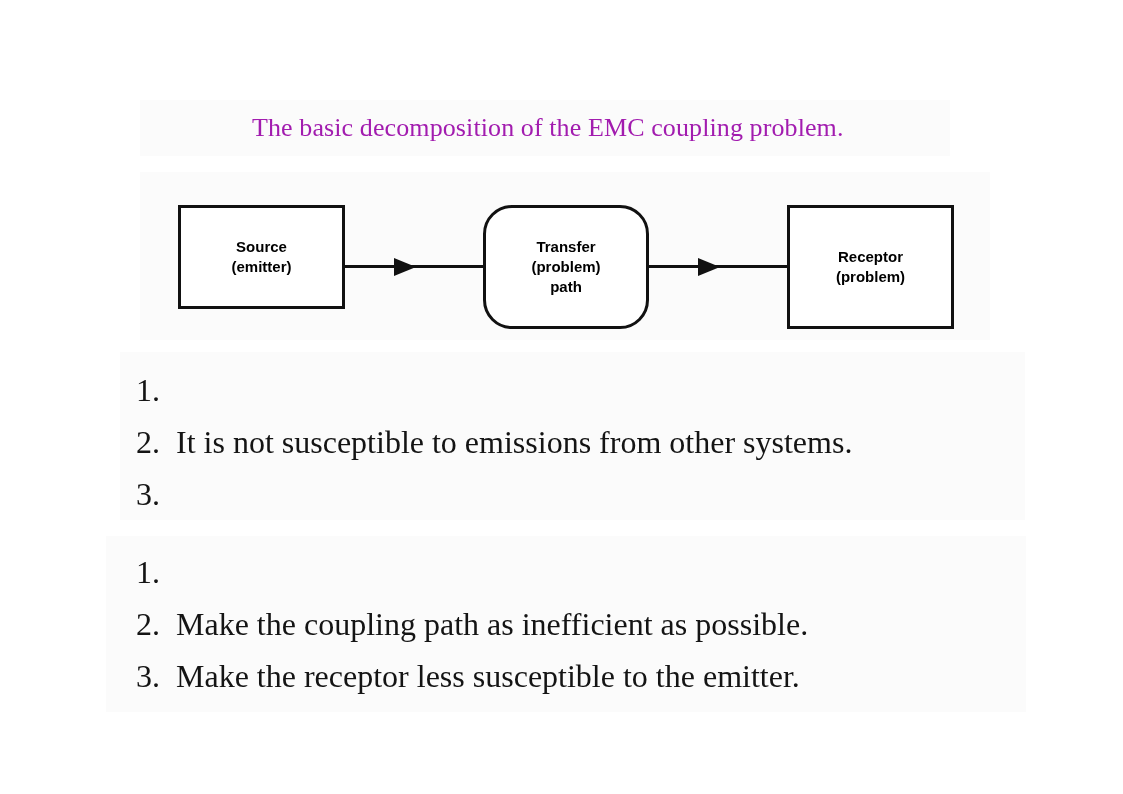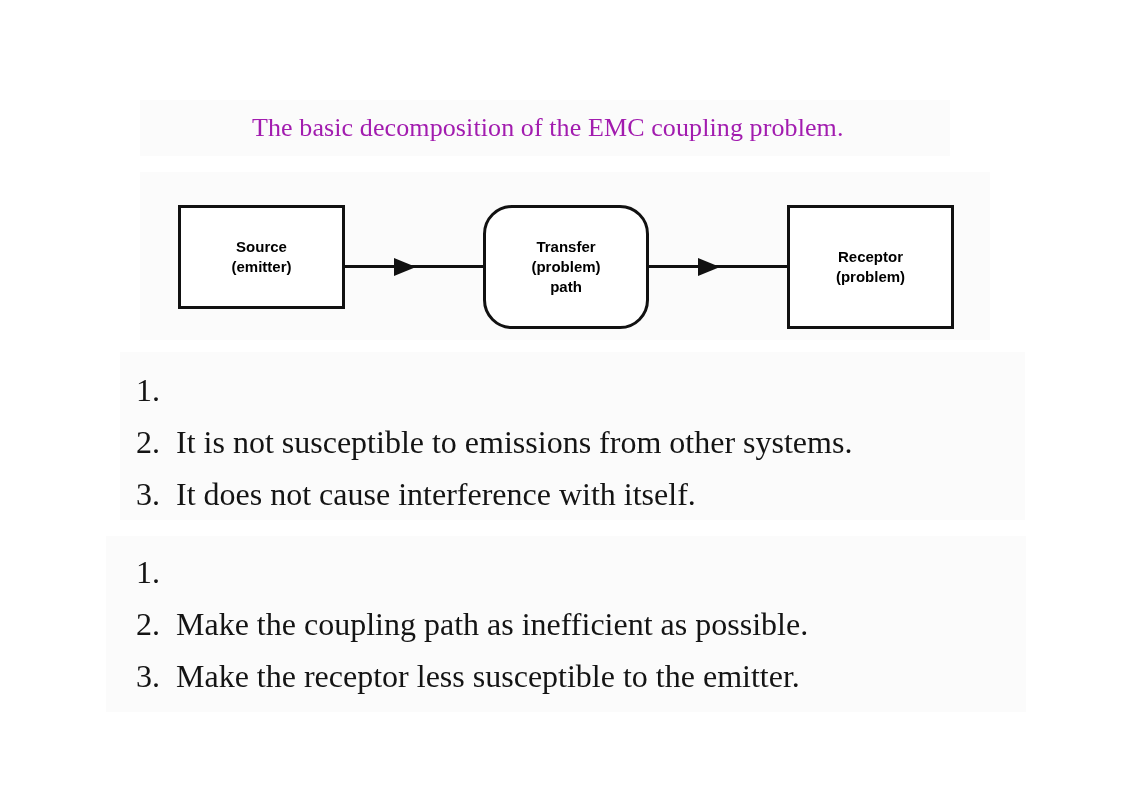--- a/index.html
+++ b/index.html
@@ -158,21 +158,20 @@
 <div class="num-list" id="list-consequences">
   <div class="num-item">
     <span class="num-marker">1.</span>
   </div>
   <div class="num-item">
     <span class="num-marker">2.</span>
     <span class="num-text">It is not susceptible to emissions from other systems.</span>
   </div>
   <div class="num-item">
     <span class="num-marker">3.</span>
-    <span class="num-text">It does not cause interference with itself.</span>
   </div>
 </div>
 
 <div class="num-list" id="list-remedies">
   <div class="num-item">
     <span class="num-marker">1.</span>
   </div>
   <div class="num-item">
     <span class="num-marker">2.</span>
     <span class="num-text">Make the coupling path as inefficient as possible.</span>

